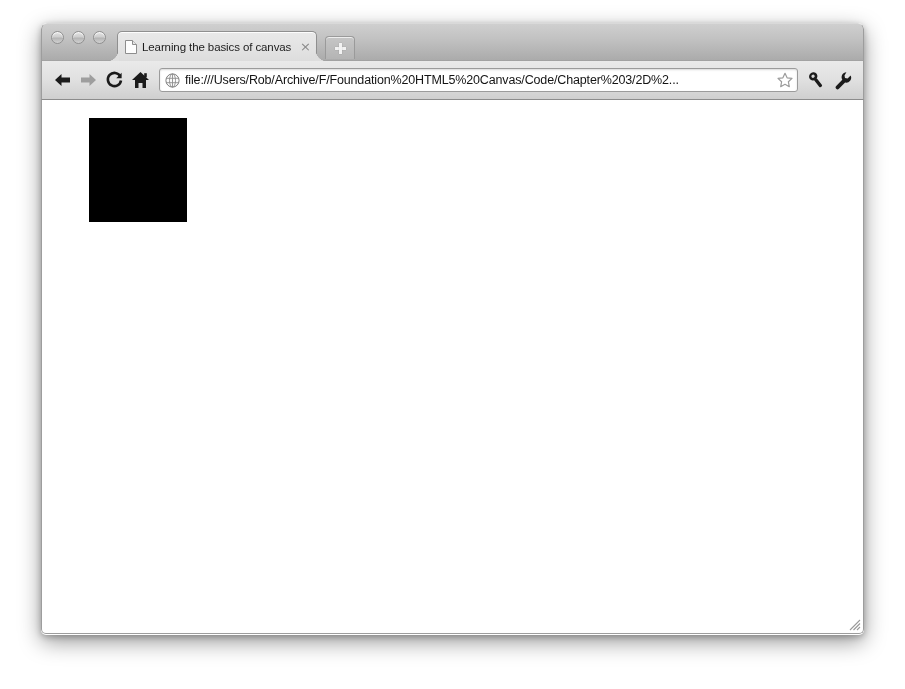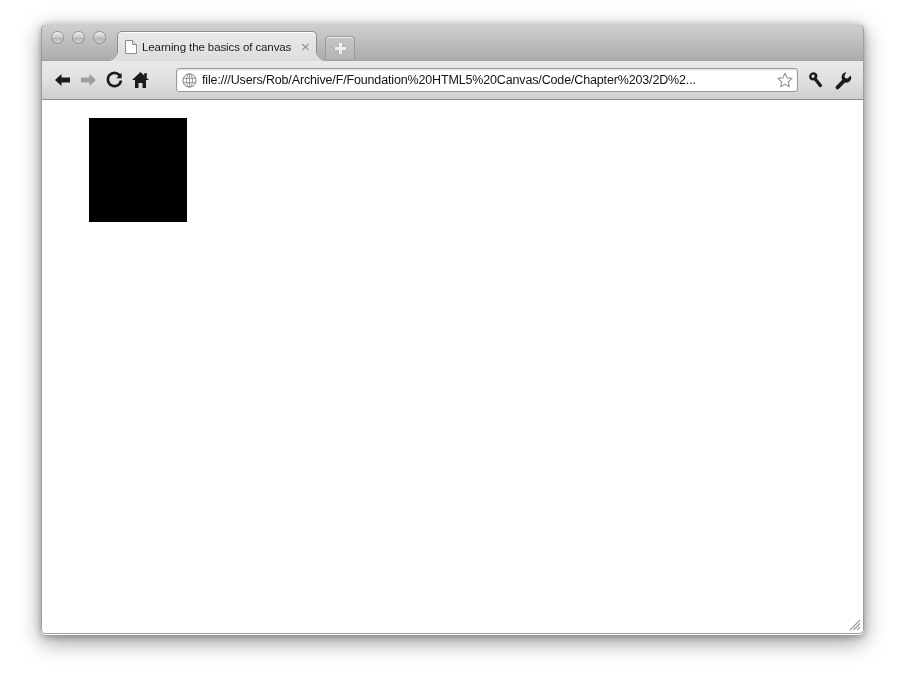--- a/index.html
+++ b/index.html
@@ -177,21 +177,21 @@
     display: flex;
     align-items: center;
     justify-content: center;
     flex: none;
   }
 
   
   #url-bar {
     flex: 1;
     height: 24px;
-    margin: 0 4px 0 23px;
+    margin: 0 4px 0 6px;
     background: #ffffff;
     border: 1px solid #9b9b9b;
     border-radius: 3px;
     box-sizing: border-box;
     display: flex;
     align-items: center;
     padding: 0 4px 0 5px;
     box-shadow: inset 0 1px 2px rgba(0,0,0,0.15);
     min-width: 0;
   }

